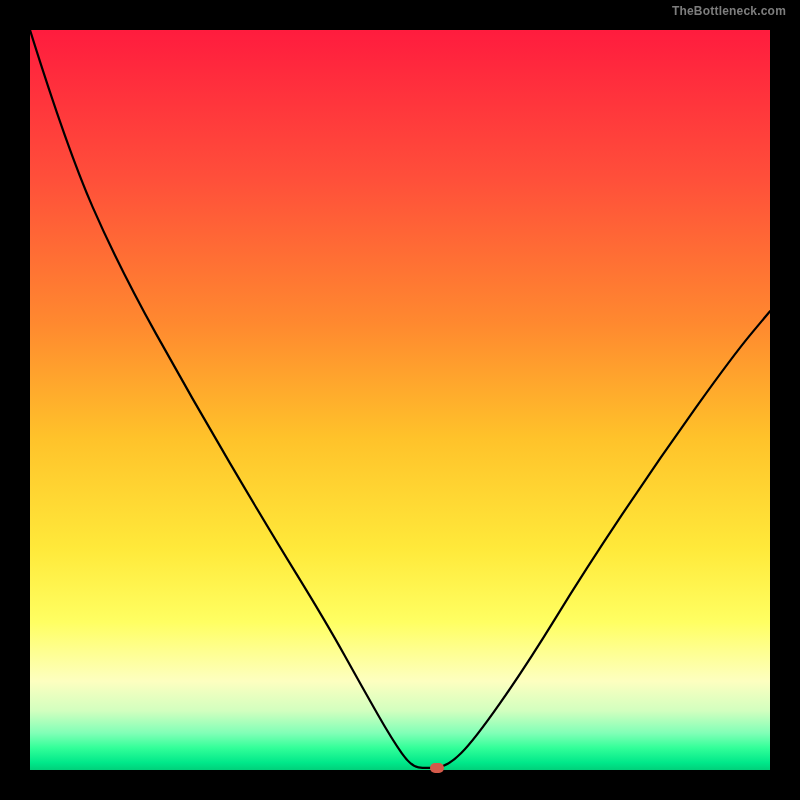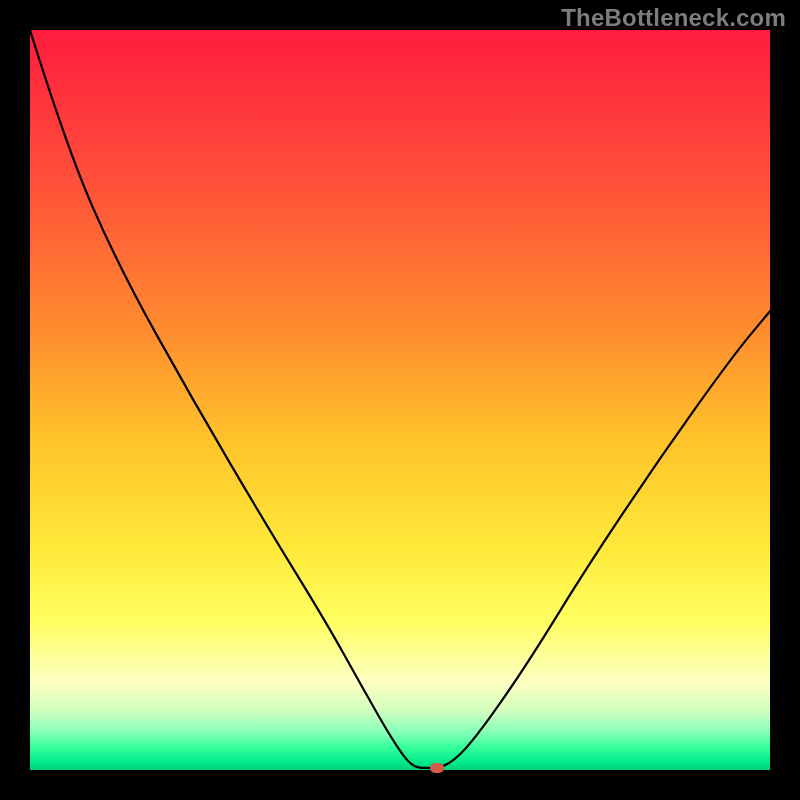--- a/index.html
+++ b/index.html
@@ -15,21 +15,21 @@
     position: relative;
     width: 800px;
     height: 800px;
     background: #000;
   }
   .attribution {
     position: absolute;
     top: 4px;
     right: 14px;
     color: #7d7d7d;
-    font-size: 24px;
+    font-size: 12px;
     font-weight: 600;
     letter-spacing: 0.2px;
   }
   .plot-frame {
     position: absolute;
     left: 30px;
     right: 30px;
     
     top: 30px;
     width: 740px;

